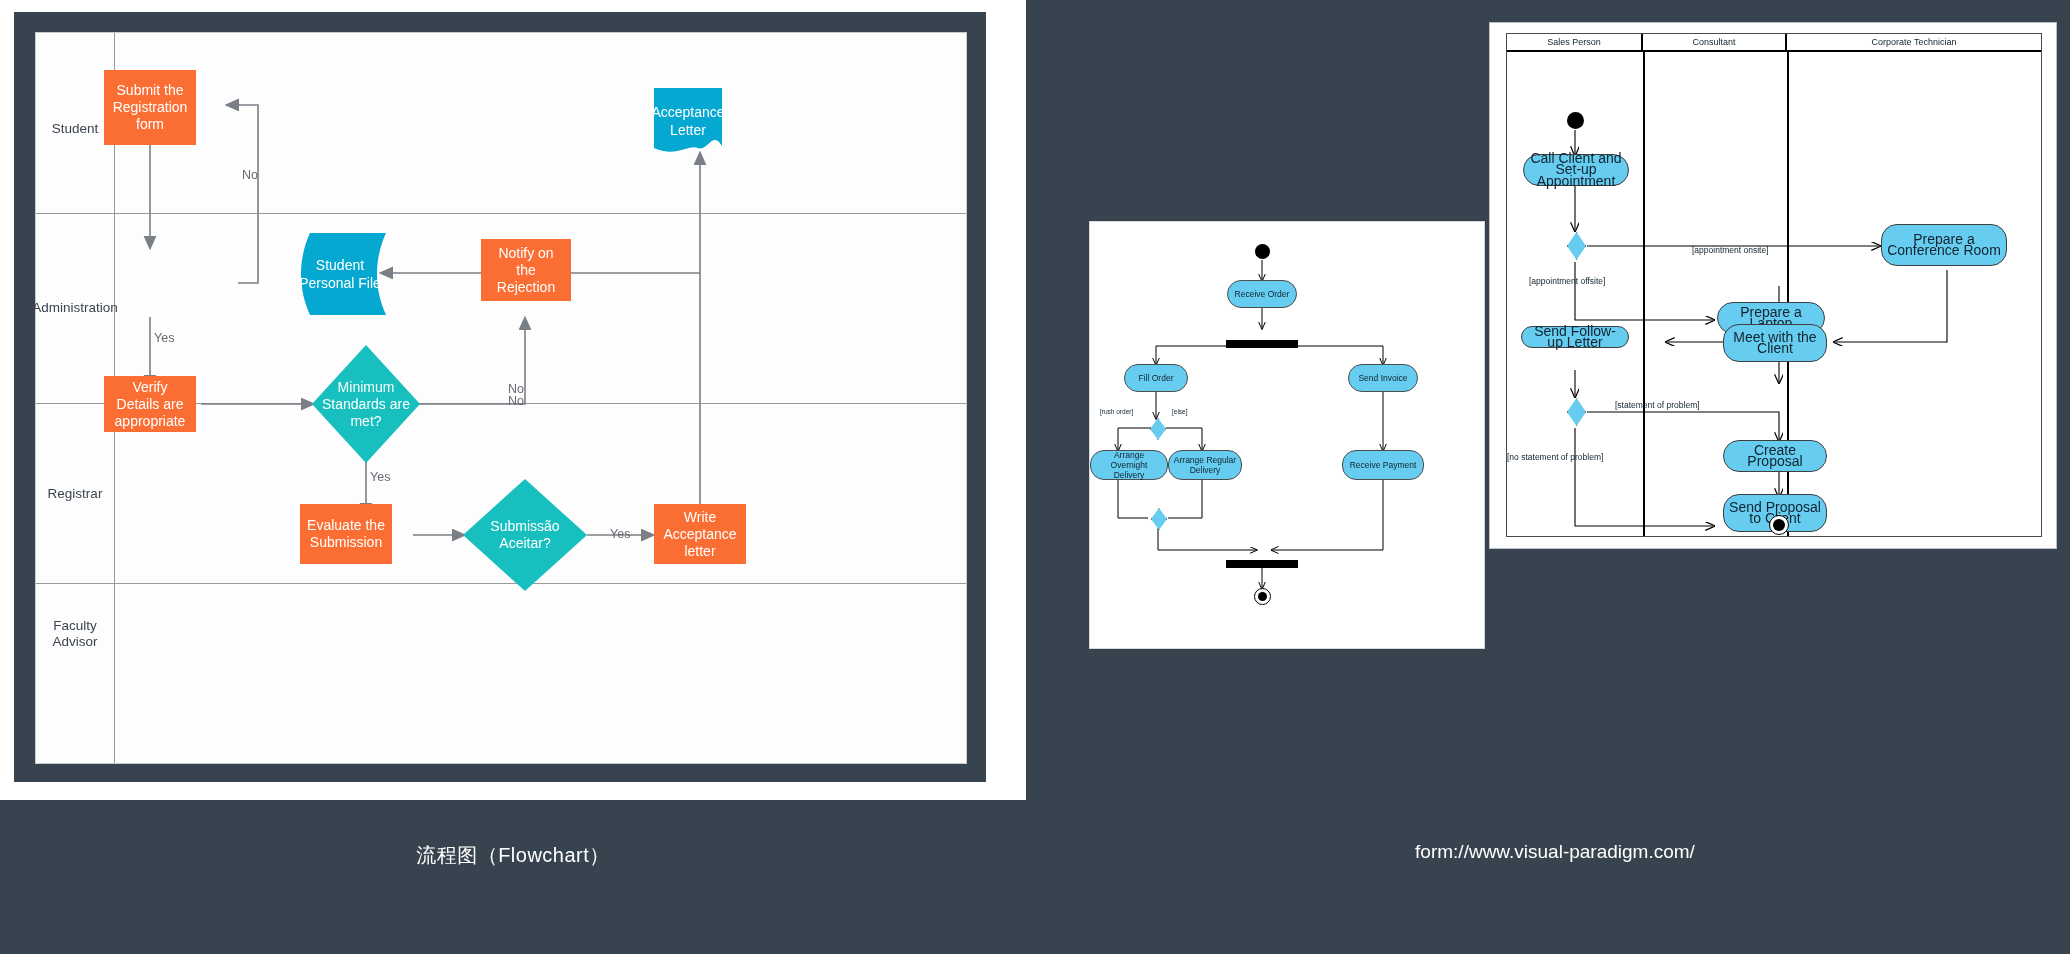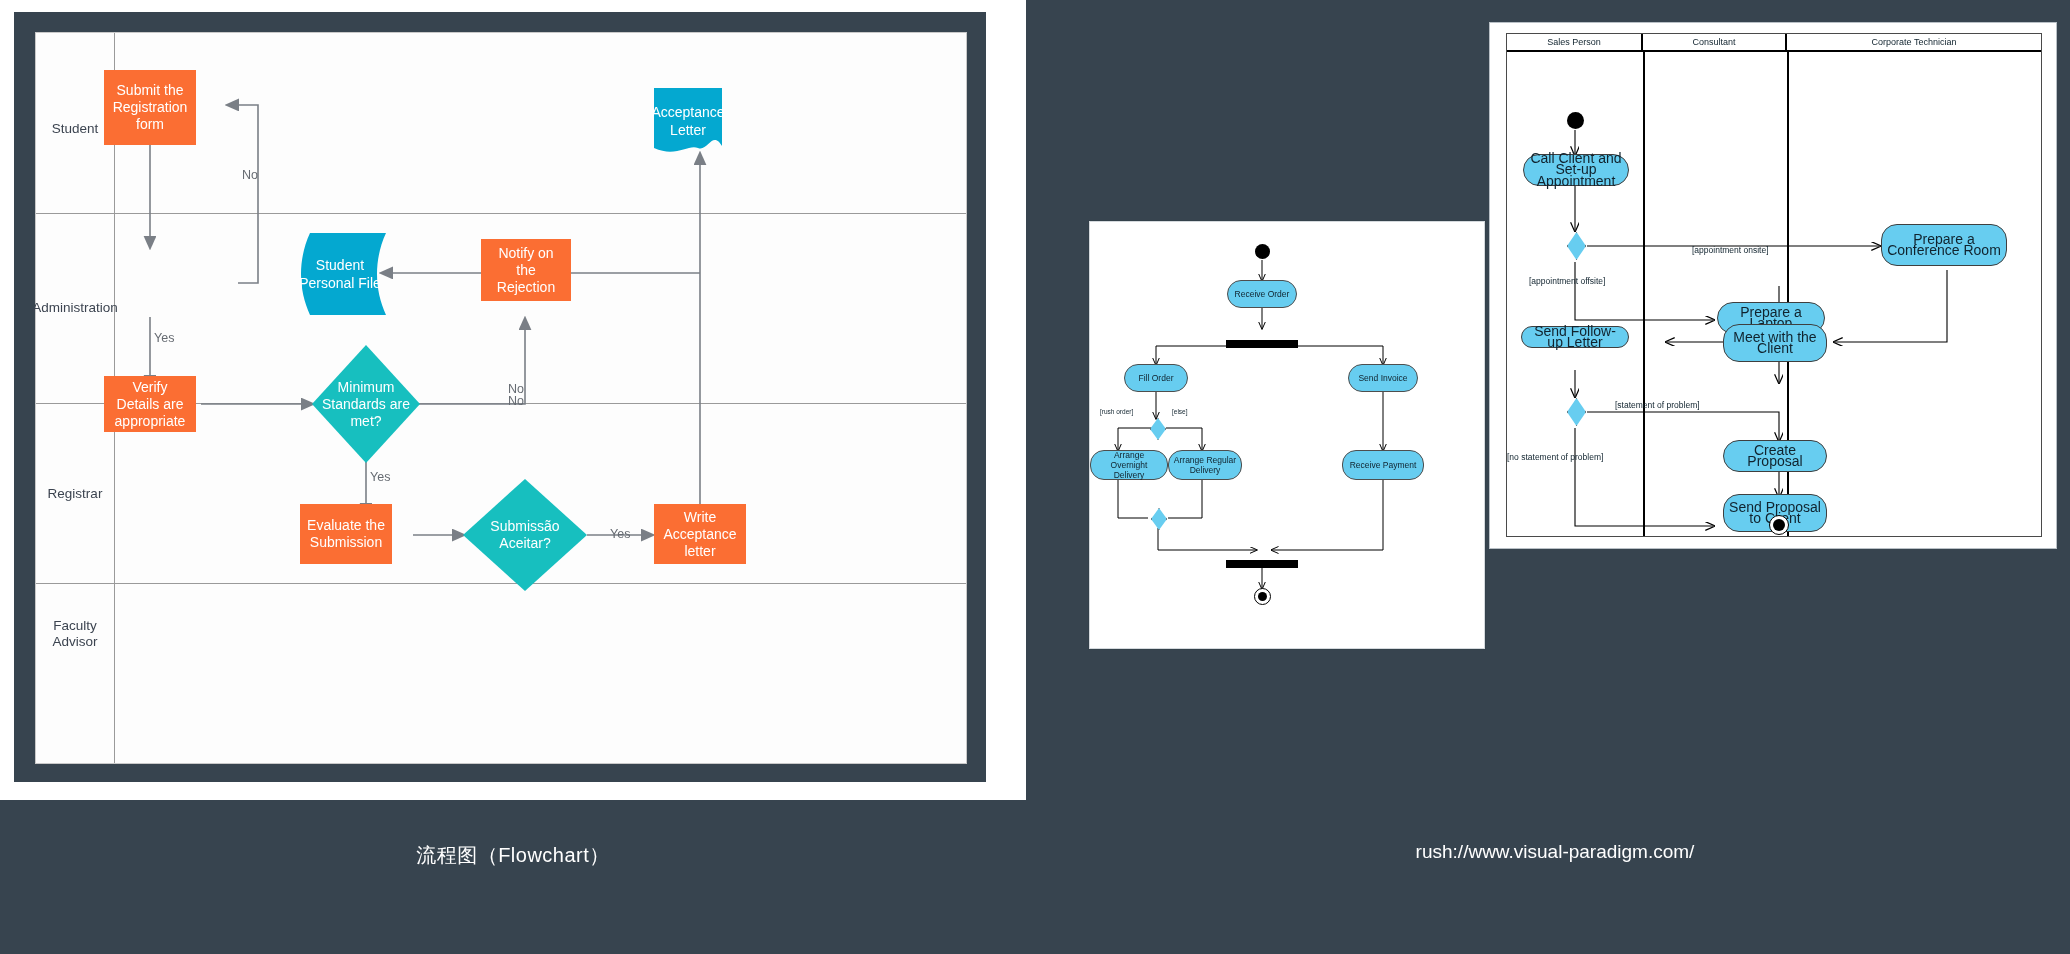--- a/index.html
+++ b/index.html
@@ -313,14 +313,14 @@
     <div class="final-inner" style="left:266px;top:485px;width:12px;height:12px;"></div>
 
   </div>
 </div>
 
 <div class="caption-block" style="left:0px;top:840px;width:1026px;">
   <div class="caption-title">流程图（Flowchart）</div>
 </div>
 
 <div class="caption-block" style="left:1040px;top:840px;width:1030px;">
-  <div class="caption-url">rush://www.visual-paradigm.com/</div>
+  <div class="caption-url">form://www.visual-paradigm.com/</div>
 </div>
 
 </body></html>

